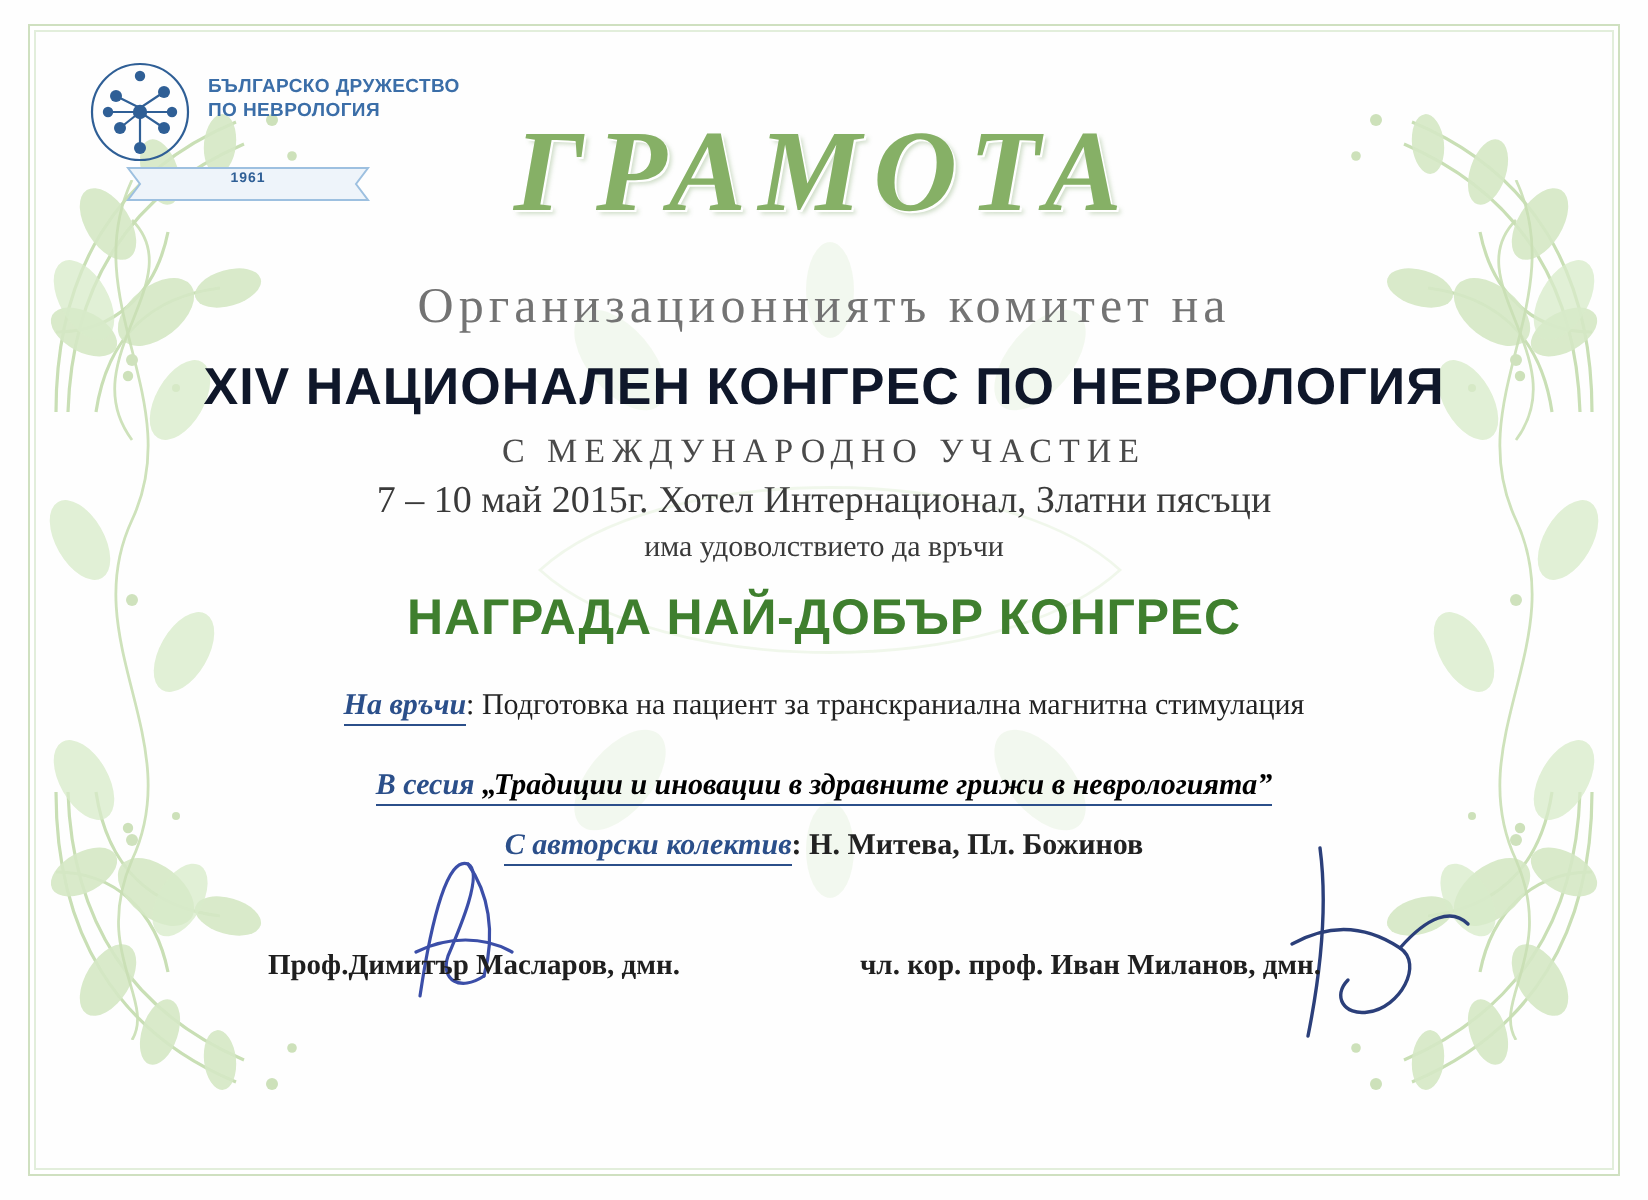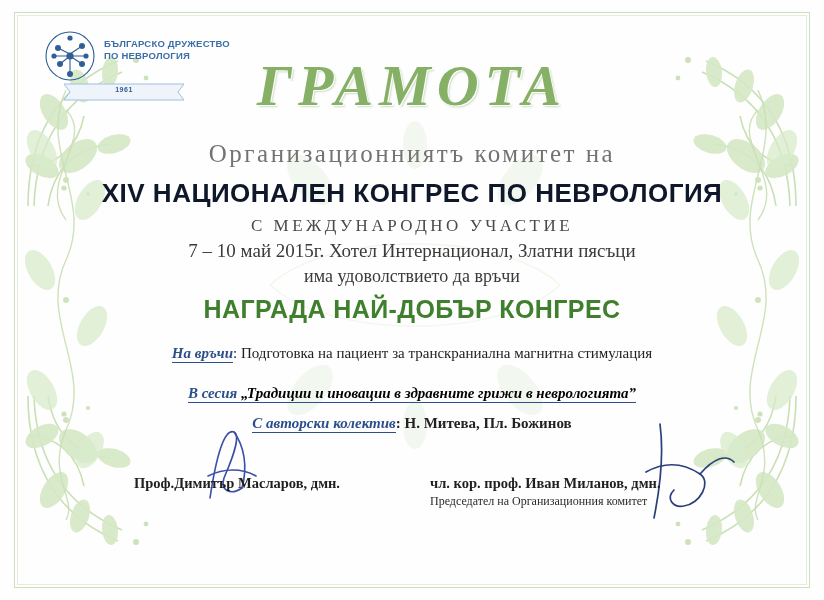--- a/index.html
+++ b/index.html
@@ -181,21 +181,21 @@
     font-size: 19px;
     color: #3a3a3a;
     font-family: "Liberation Serif", serif;
   }
 
   .line-pleasure {
     position: absolute;
     top: 266px;
     left: 0;
     right: 0;
-    font-size: 18px;
+    font-size: 15px;
     color: #3a3a3a;
     font-family: "Liberation Serif", serif;
   }
 
   .line-award {
     position: absolute;
     top: 295px;
     left: 0;
     right: 0;
     font-family: "Liberation Sans", sans-serif;
@@ -512,16 +512,15 @@
       <path d="M70 56 C 84 40, 96 36, 104 44"></path>
     </g>
   </svg>
 
   <div class="sig-left">
     <div class="sig-name">Проф.Димитър Масларов, дмн.</div>
   </div>
 
   <div class="sig-right">
     <div class="sig-name">чл. кор. проф. Иван Миланов, дмн.</div>
-    <div class="sig-role">Председател на Организационния комитет</div>
   </div>
 
 </div>
 
 </body></html>

